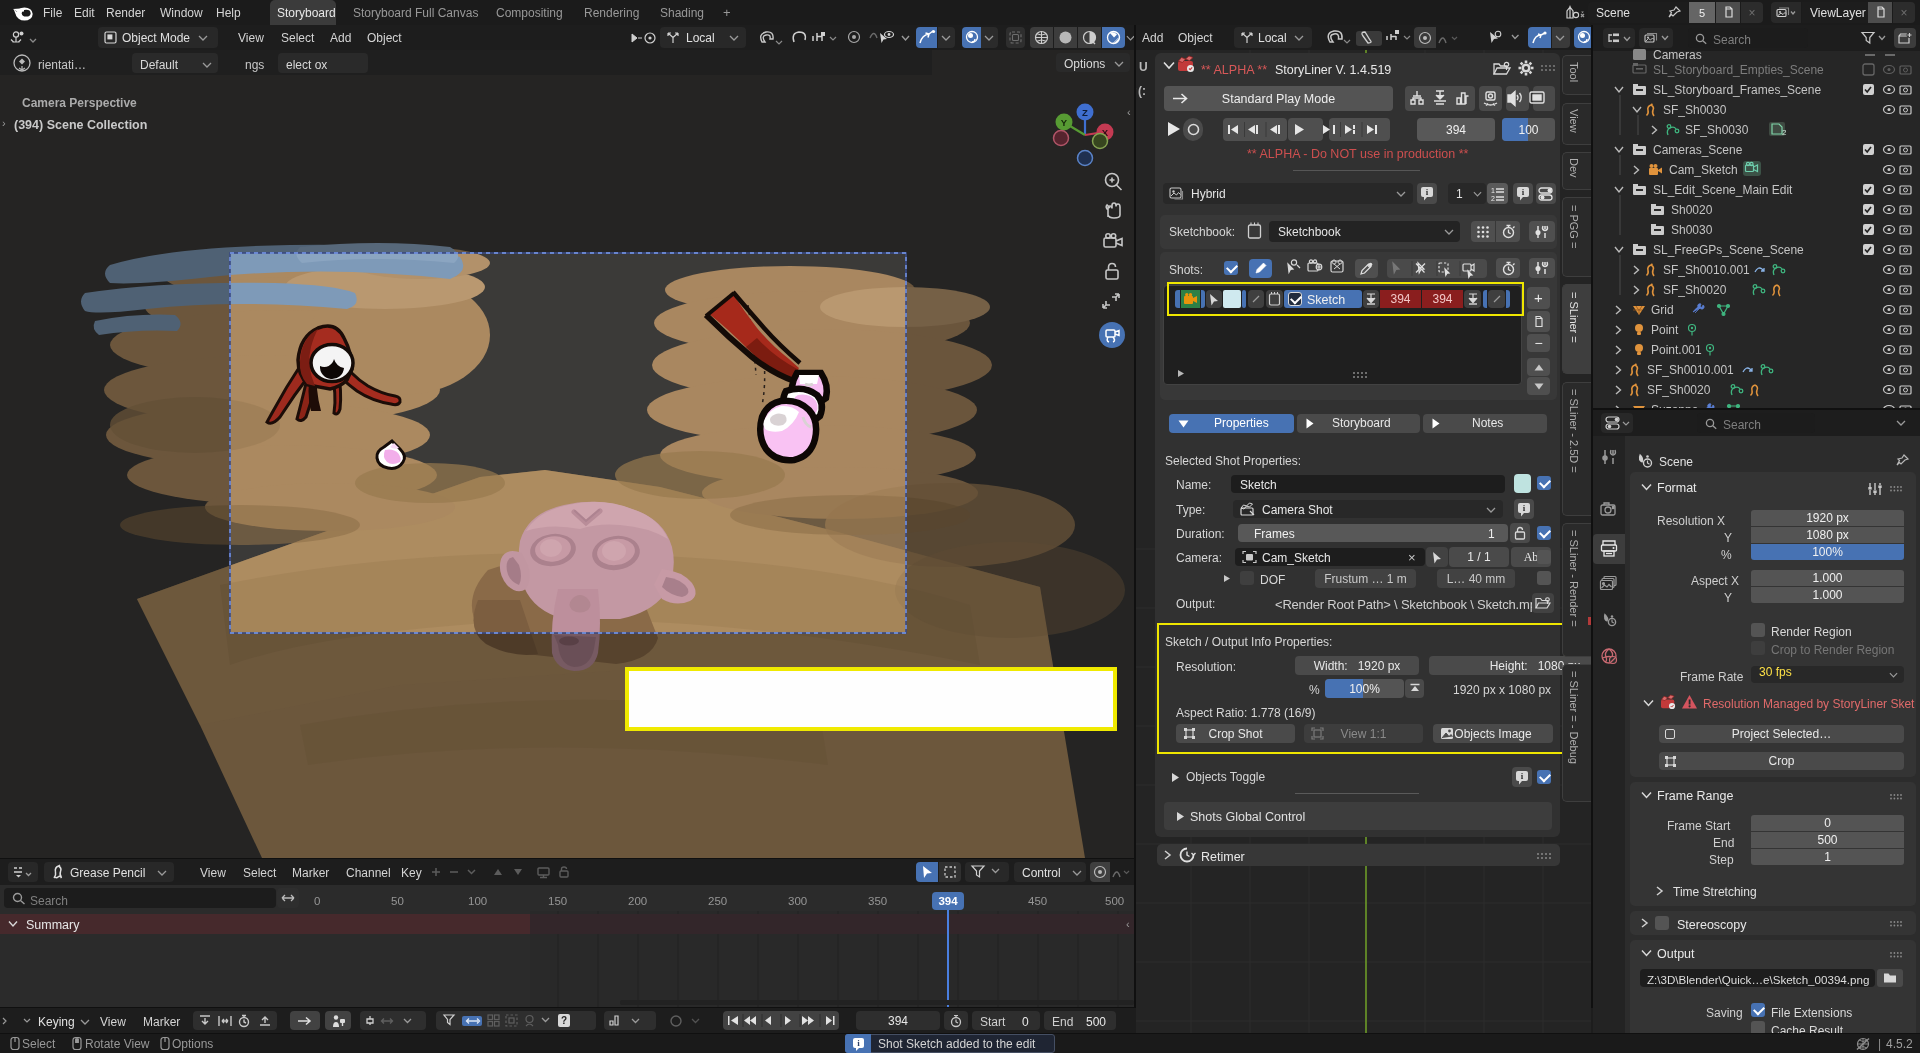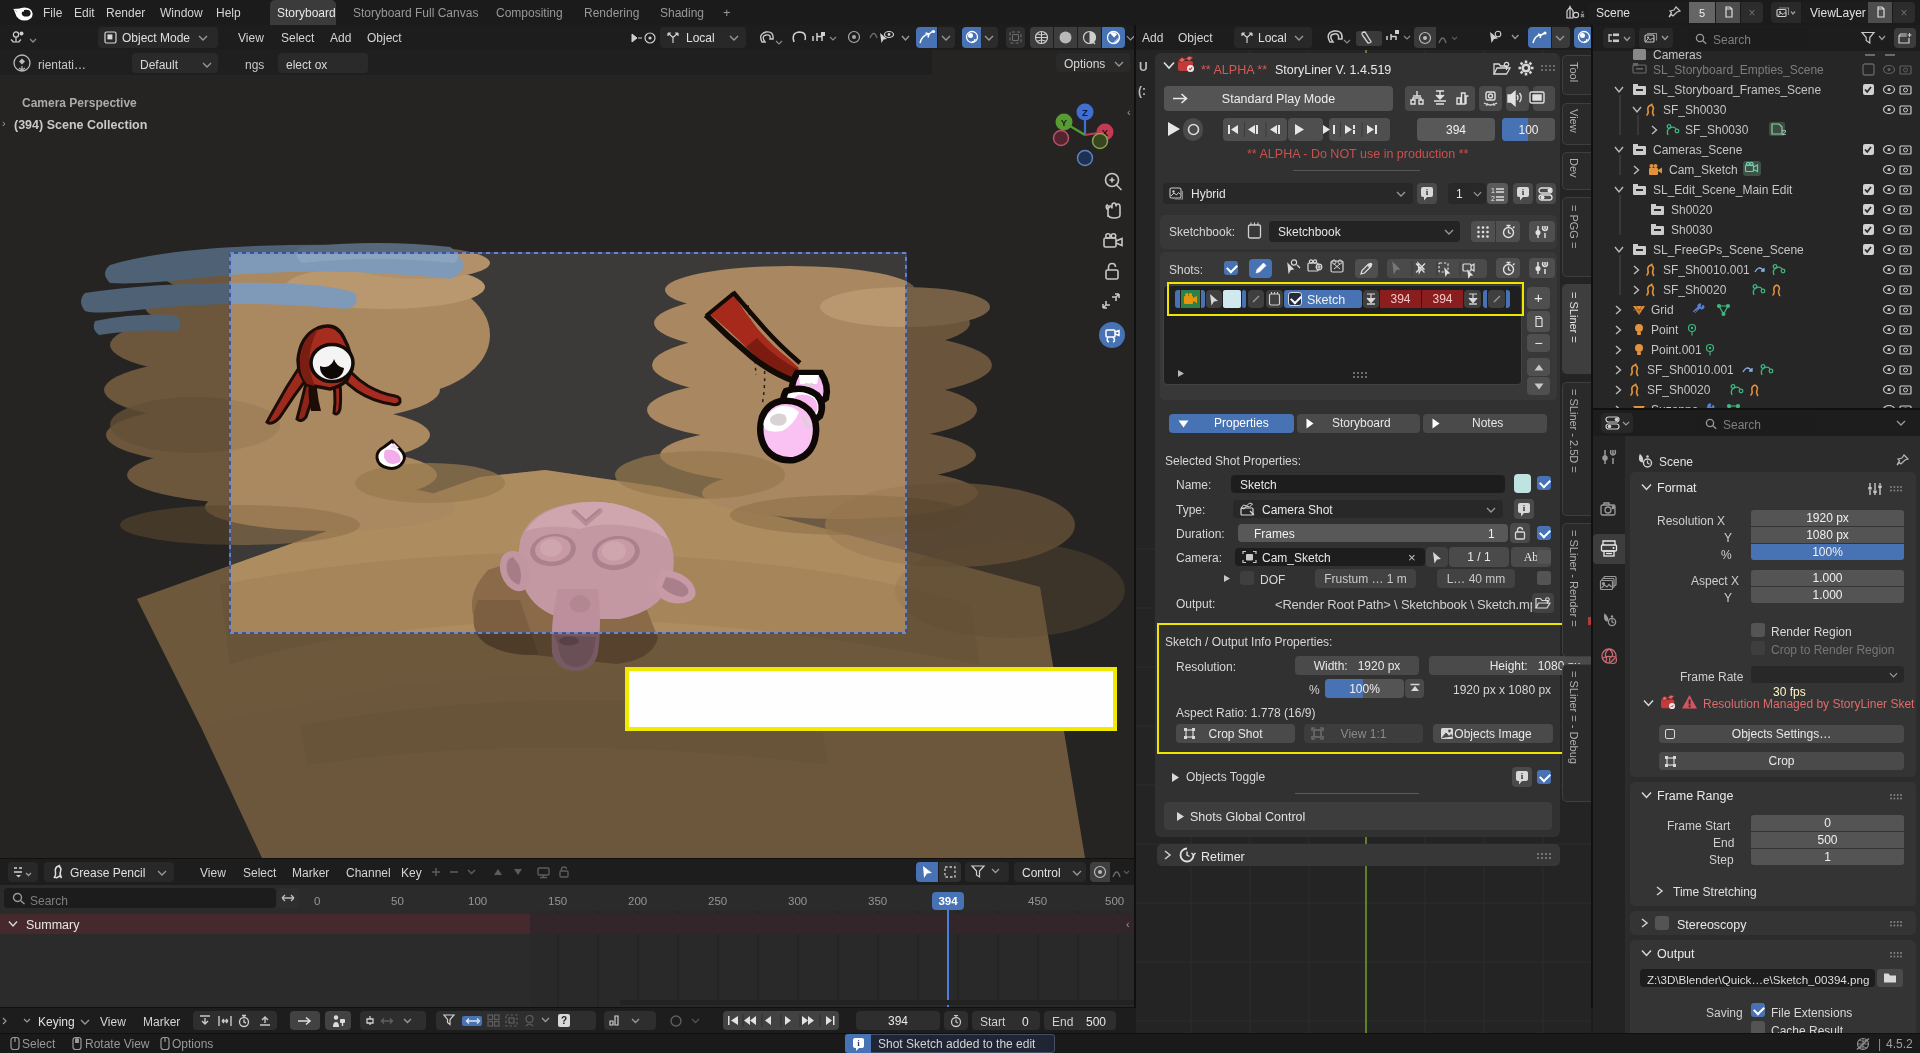--- a/index.html
+++ b/index.html
@@ -1837,21 +1837,21 @@
   <div class="t" style="left:98px;top:165px;color:#cfcfcf;">Aspect X</div>
   <div class="a ctr" style="left:158px;top:160px;width:153px;height:16px;background:#545454;border-radius:3px 3px 0 0;color:#f0f0f0;font-size:12px;">1.000</div>
   <div class="t" style="left:131px;top:182px;color:#cfcfcf;">Y</div>
   <div class="a ctr" style="left:158px;top:177px;width:153px;height:16px;background:#545454;border-radius:0 0 3px 3px;color:#f0f0f0;font-size:12px;">1.000</div>
   <div class="cbe" style="left:158px;top:213px;background:#545454;border-radius:3px;"></div>
   <div class="t" style="left:178px;top:216px;color:#d8d8d8;">Render Region</div>
   <div class="cbe" style="left:158px;top:231px;background:#3e3e3e;"></div>
   <div class="t" style="left:178px;top:234px;color:#767676;">Crop to Render Region</div>
   <div class="t" style="left:87px;top:261px;color:#cfcfcf;">Frame Rate</div>
   <div class="pf" style="left:158px;top:256px;width:153px;height:17px;"></div>
-  <div class="t" style="left:166px;top:276px;color:#fef9c3;margin-left:14px;">30 fps</div>
+  <div class="t" style="left:166px;top:256px;color:#fde047;">30 fps</div>
   <svg style="left:296px;top:262px;" width="9" height="6" viewBox="0 0 10 6">
       <path d="M1 1 l4 4 4-4" fill="none" stroke="#9a9a9a" stroke-width="1.3"></path>
     </svg>
 
   <svg style="left:50px;top:289px;" width="11" height="8" viewBox="0 0 11 8">
       <path d="M1 1.5 l4.5 5 4.5-5" fill="none" stroke="#d8d8d8" stroke-width="1.5"></path>
     </svg>
   <svg style="left:67px;top:285px;" width="17" height="15" viewBox="0 0 19 17">
     <rect x="1" y="5" width="15" height="10" rx="2" fill="#c23a3a"></rect>
     <path d="M1.5 5 l3 -3.5 4 1.5 -3 3.5 z M8.5 3 l3.5 -3 4 1.5 -3.5 3.2 z" fill="#d86a6a" stroke="#8c1f1f" stroke-width="0.8"></path>
@@ -1859,21 +1859,21 @@
       <path d="M12 12.5 l1.2 1.2 2 -2.4" stroke="#c23a3a" stroke-width="1.1" fill="none"></path>
   </svg>
   <svg style="left:88px;top:284px;" width="17" height="16" viewBox="0 0 17 16">
       <path d="M8.5 1 L16 14.5 H1 z" fill="#d4545e"></path>
       <rect x="7.7" y="5.5" width="1.8" height="5" fill="#2c2c2c"></rect>
       <circle cx="8.6" cy="12.3" r="1.1" fill="#2c2c2c"></circle>
     </svg>
   <div class="t" style="left:110px;top:288px;color:#e06a6a;">Resolution Managed by StoryLiner Sket</div>
   <div class="pb" style="left:66px;top:315px;width:245px;height:18px;background:#4a4a4a;">
     <div class="a" style="left:6px;top:4px;width:10px;height:10px;border:1.3px solid #d8d8d8;border-radius:2px;box-sizing:border-box;"></div>
-    <span style="color:#e8e8e8;font-size:12px;">Objects Settings…</span>
+    <span style="color:#e8e8e8;font-size:12px;">Project Selected…</span>
   </div>
   <div class="pb" style="left:66px;top:342px;width:245px;height:18px;background:#4a4a4a;">
     <svg style="left:5px;top:3px;" width="13" height="13" viewBox="0 0 13 13">
         <rect x="3" y="3" width="7" height="7" fill="none" stroke="#d8d8d8" stroke-width="1.2"></rect>
         <g fill="#d8d8d8">
           <rect x="1" y="1" width="3" height="3"></rect>
           <rect x="9" y="1" width="3" height="3"></rect>
           <rect x="1" y="9" width="3" height="3"></rect>
           <rect x="9" y="9" width="3" height="3"></rect>
         </g>

